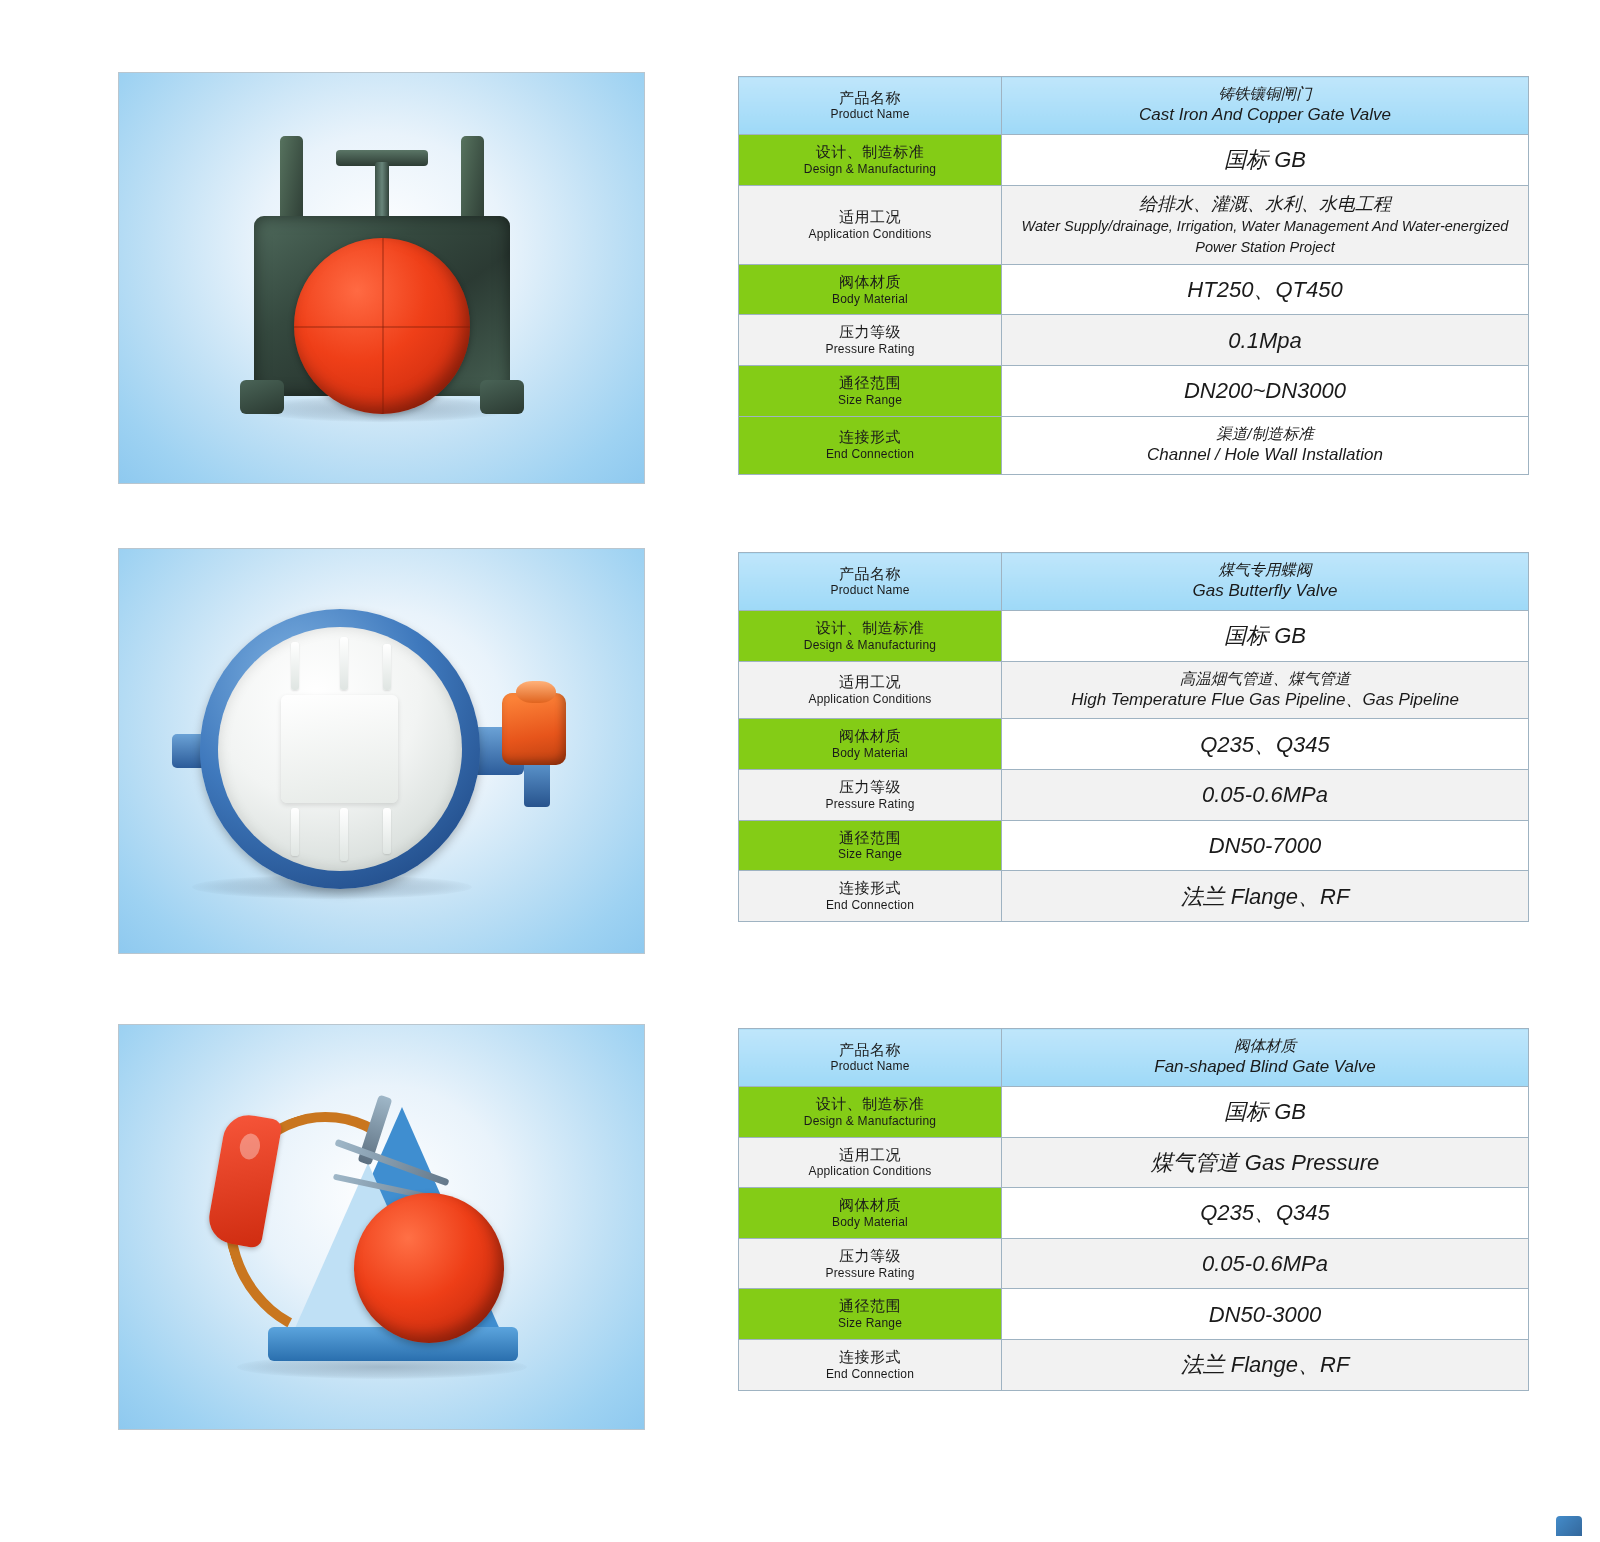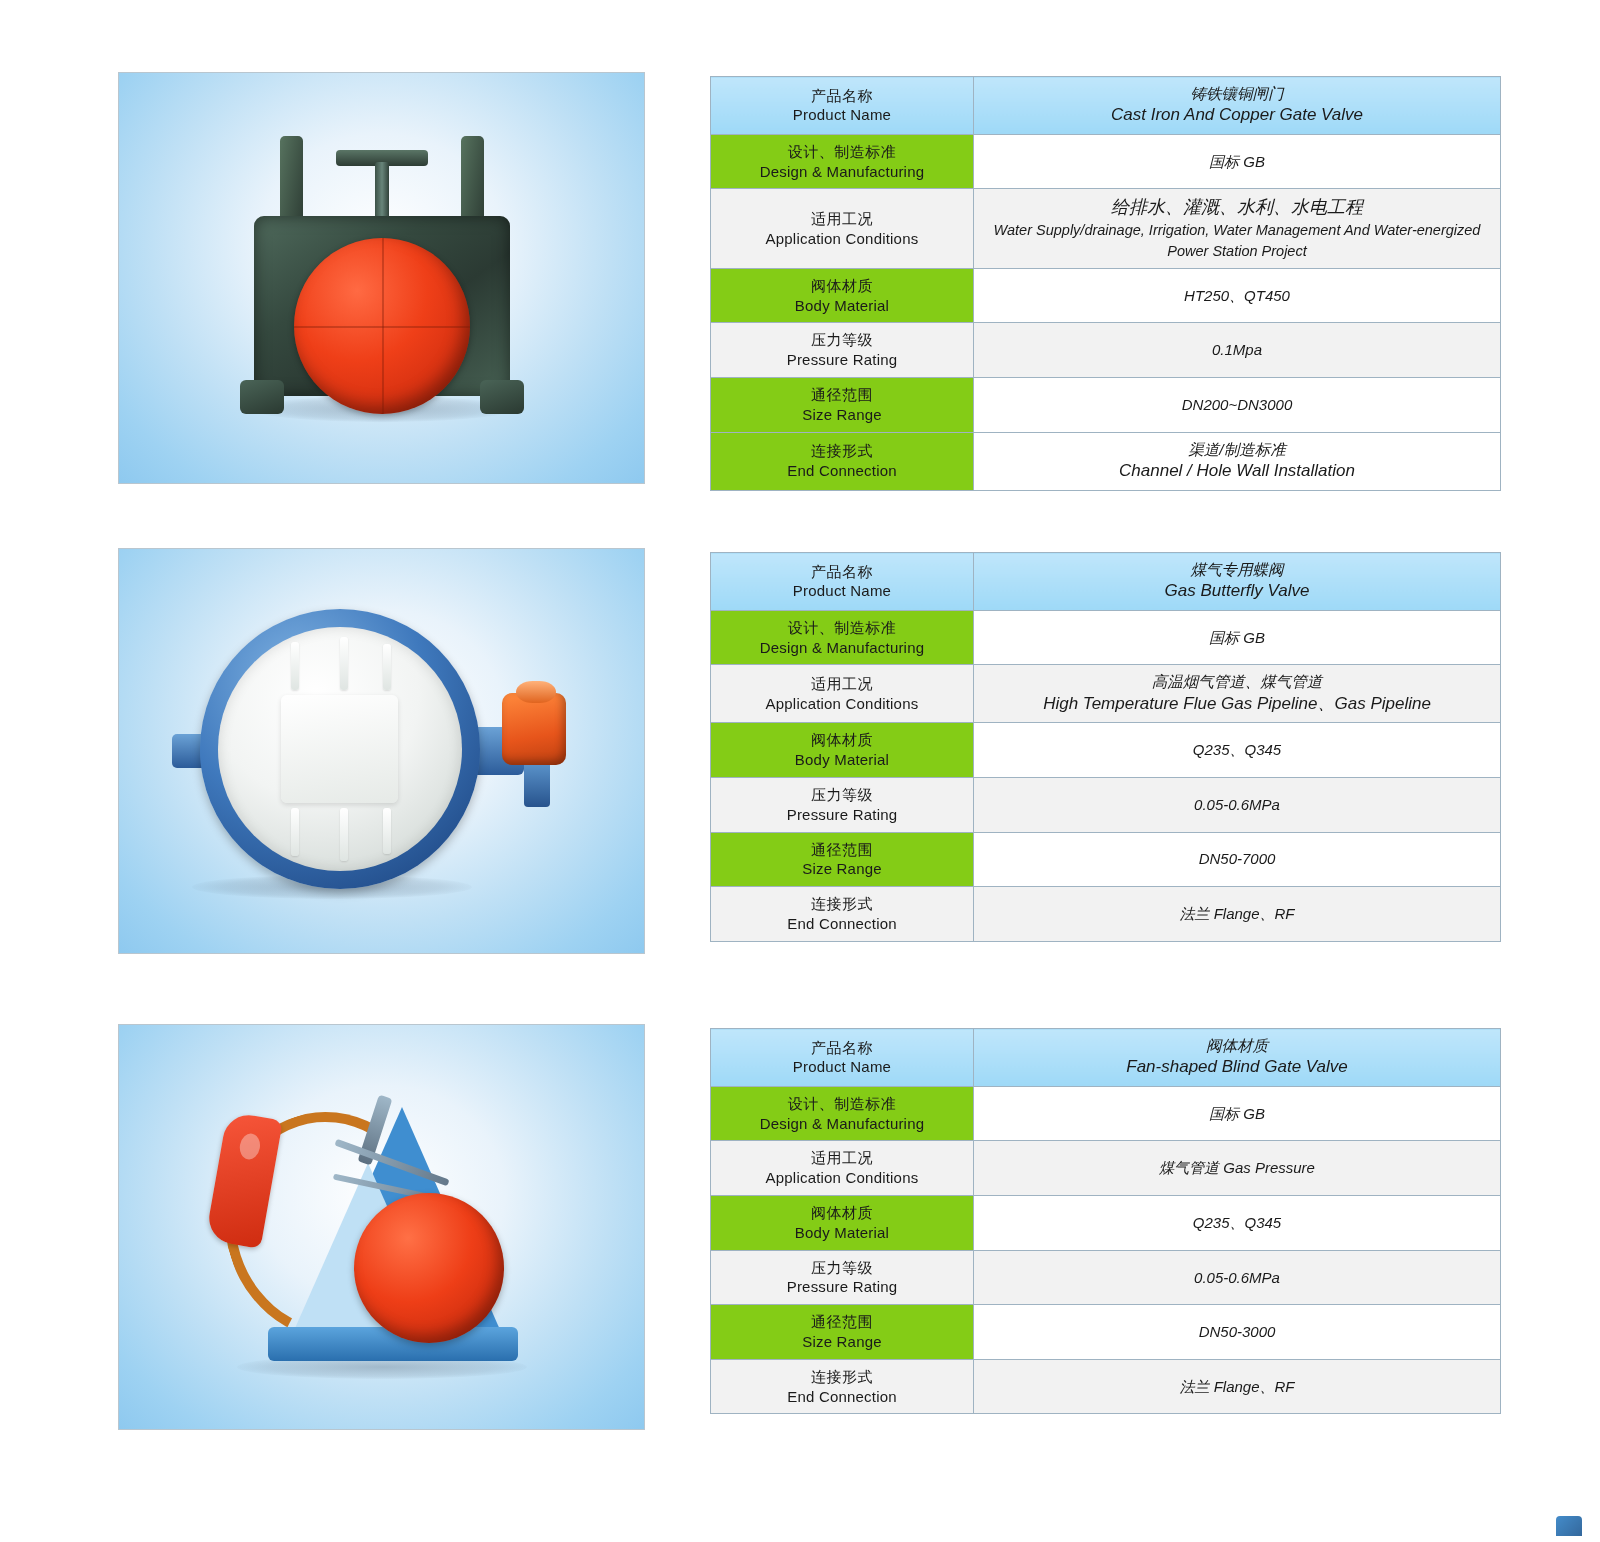--- a/index.html
+++ b/index.html
@@ -139,20 +139,21 @@
   .fb-rod { position: absolute; background: linear-gradient(90deg,#9fb7c8,#64788a); border-radius: 3px; }
   .fb-lever { position: absolute; left: 186px; top: 28px; width: 14px; height: 70px; background: linear-gradient(180deg,#9fb7c8,#5c6f80); border-radius: 4px; transform: rotate(18deg); }
 
   
   .spec-table {
     position: absolute;
     border-collapse: collapse;
     border-spacing: 0;
     table-layout: fixed;
     font-size: 15px;
+    margin-left: 28px;
   }
   .spec-table td {
     border: 1px solid #9fb3c2;
     vertical-align: middle;
     padding: 7px 8px;
     line-height: 1.32;
     text-align: center;
   }
   .col-label { width: 246px; background: #84cc16; }
   .col-value { width: 510px; background: #ffffff; font-style: italic; }
@@ -160,27 +161,27 @@
     background: linear-gradient(180deg,#bfe6fb 0%, #9ed9f7 100%);
   }
   .row-alt .col-label { background: #f2f2f2; }
   .row-alt .col-value { background: #f2f2f2; }
   .cn {
     font-size: 15px;
     display: block;
     letter-spacing: 0.5px;
   }
   .en {
-    font-size: 15px;
+    font-size: 12px;
     display: block;
     letter-spacing: 0.2px;
   }
   .val-cn { font-size: 15.5px; display: block; }
   .val-en { font-size: 17px; display: block; }
-  .val-single { font-size: 15px; display: block; }
+  .val-single { font-size: 22px; display: block; }
   .small-cn { font-size: 18px; display: block; }
   .small-en { font-size: 14.5px; display: block; line-height: 1.4; }
 
   .corner-mark {
     position: absolute;
     right: 18px;
     bottom: 6px;
     width: 26px;
     height: 20px;
     background: linear-gradient(135deg,#2f7fc4,#1d5791);

